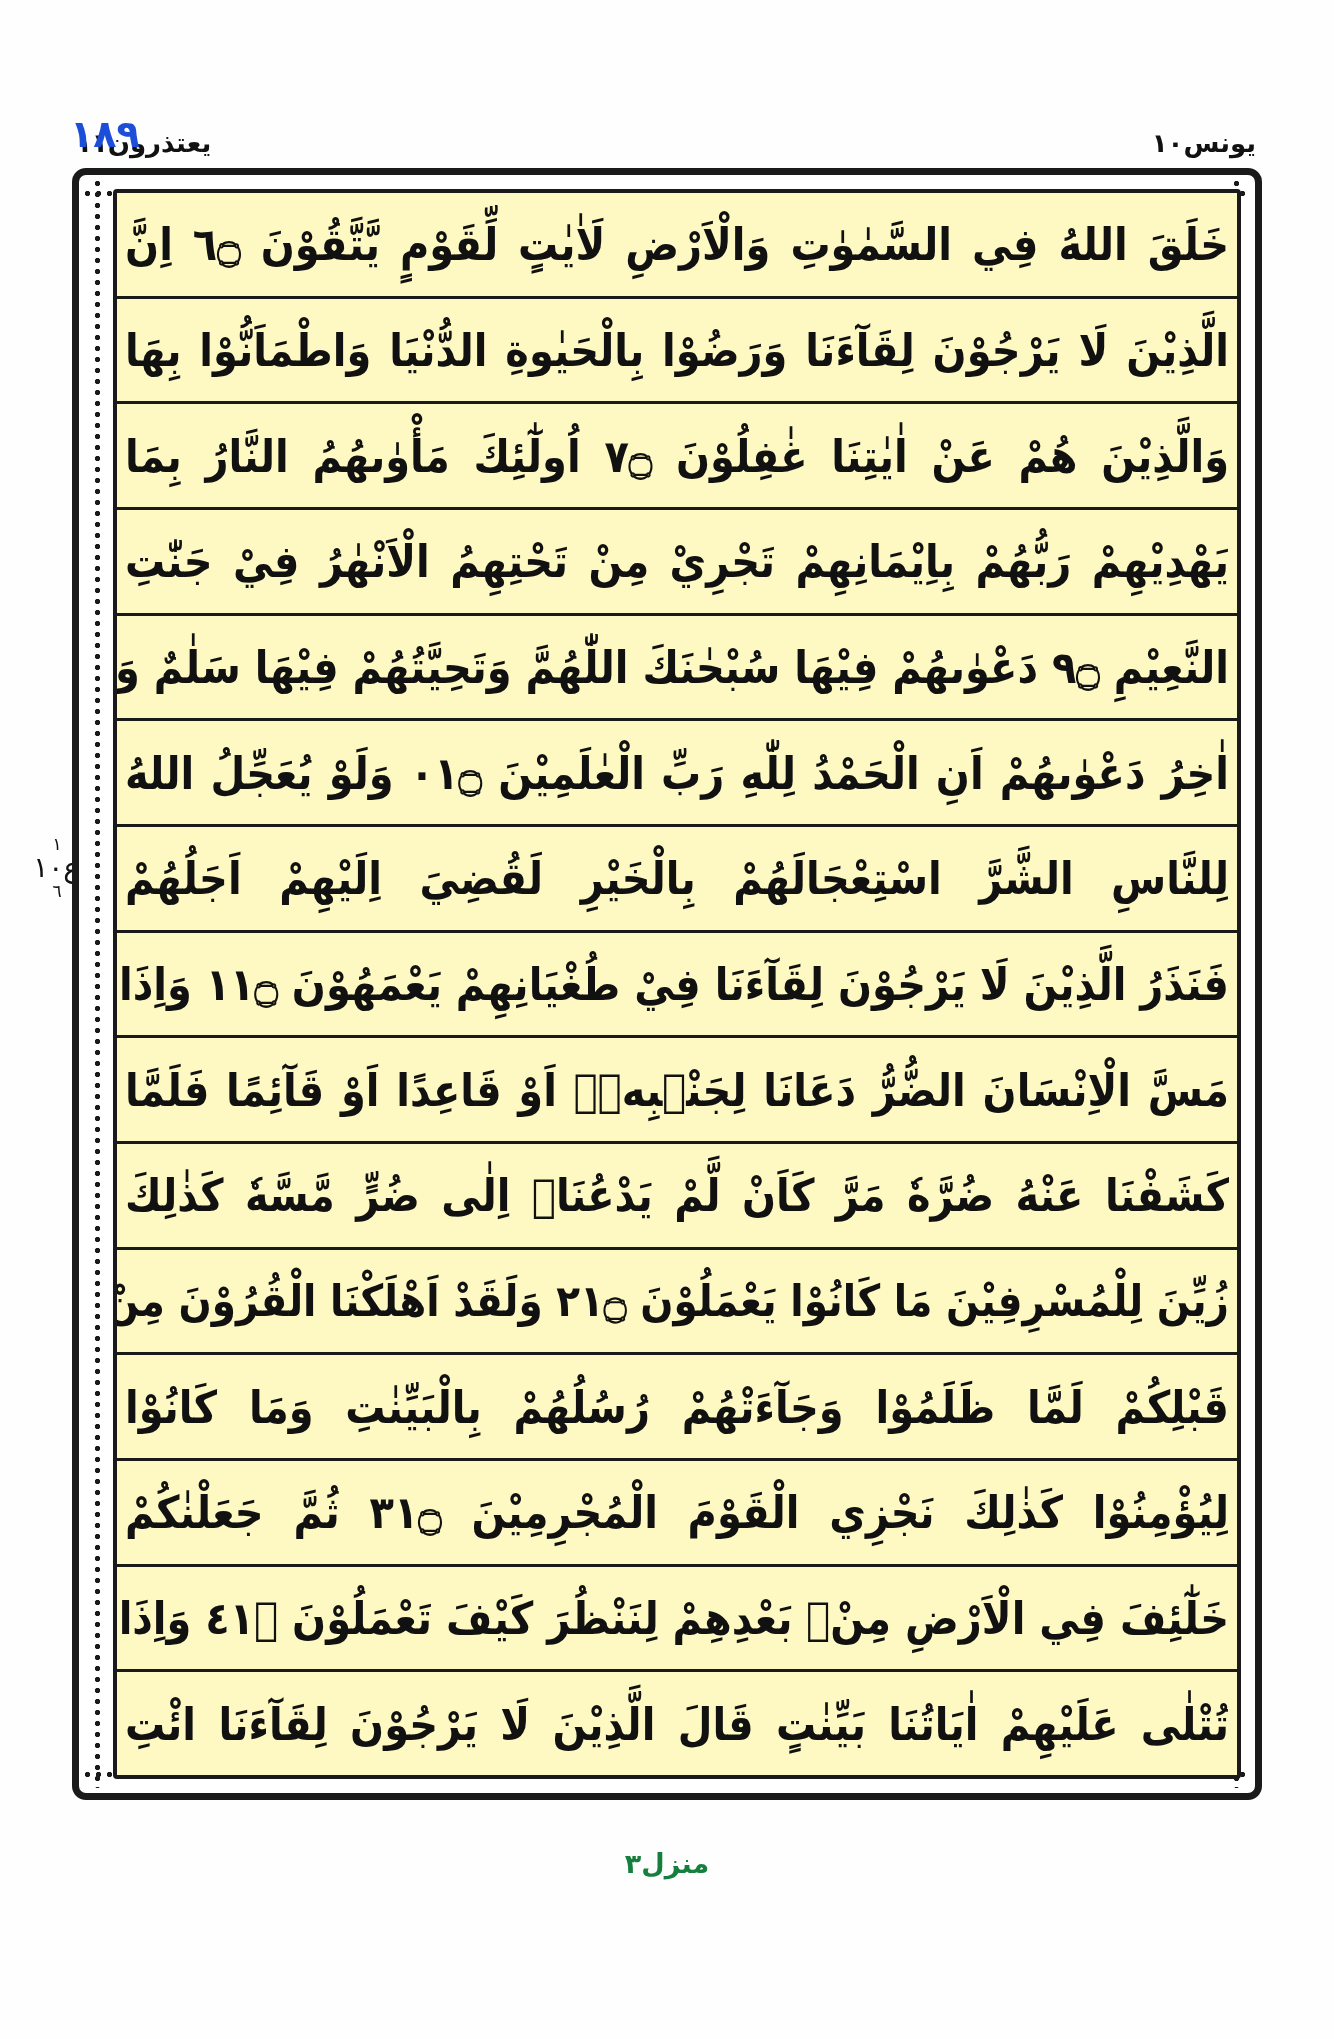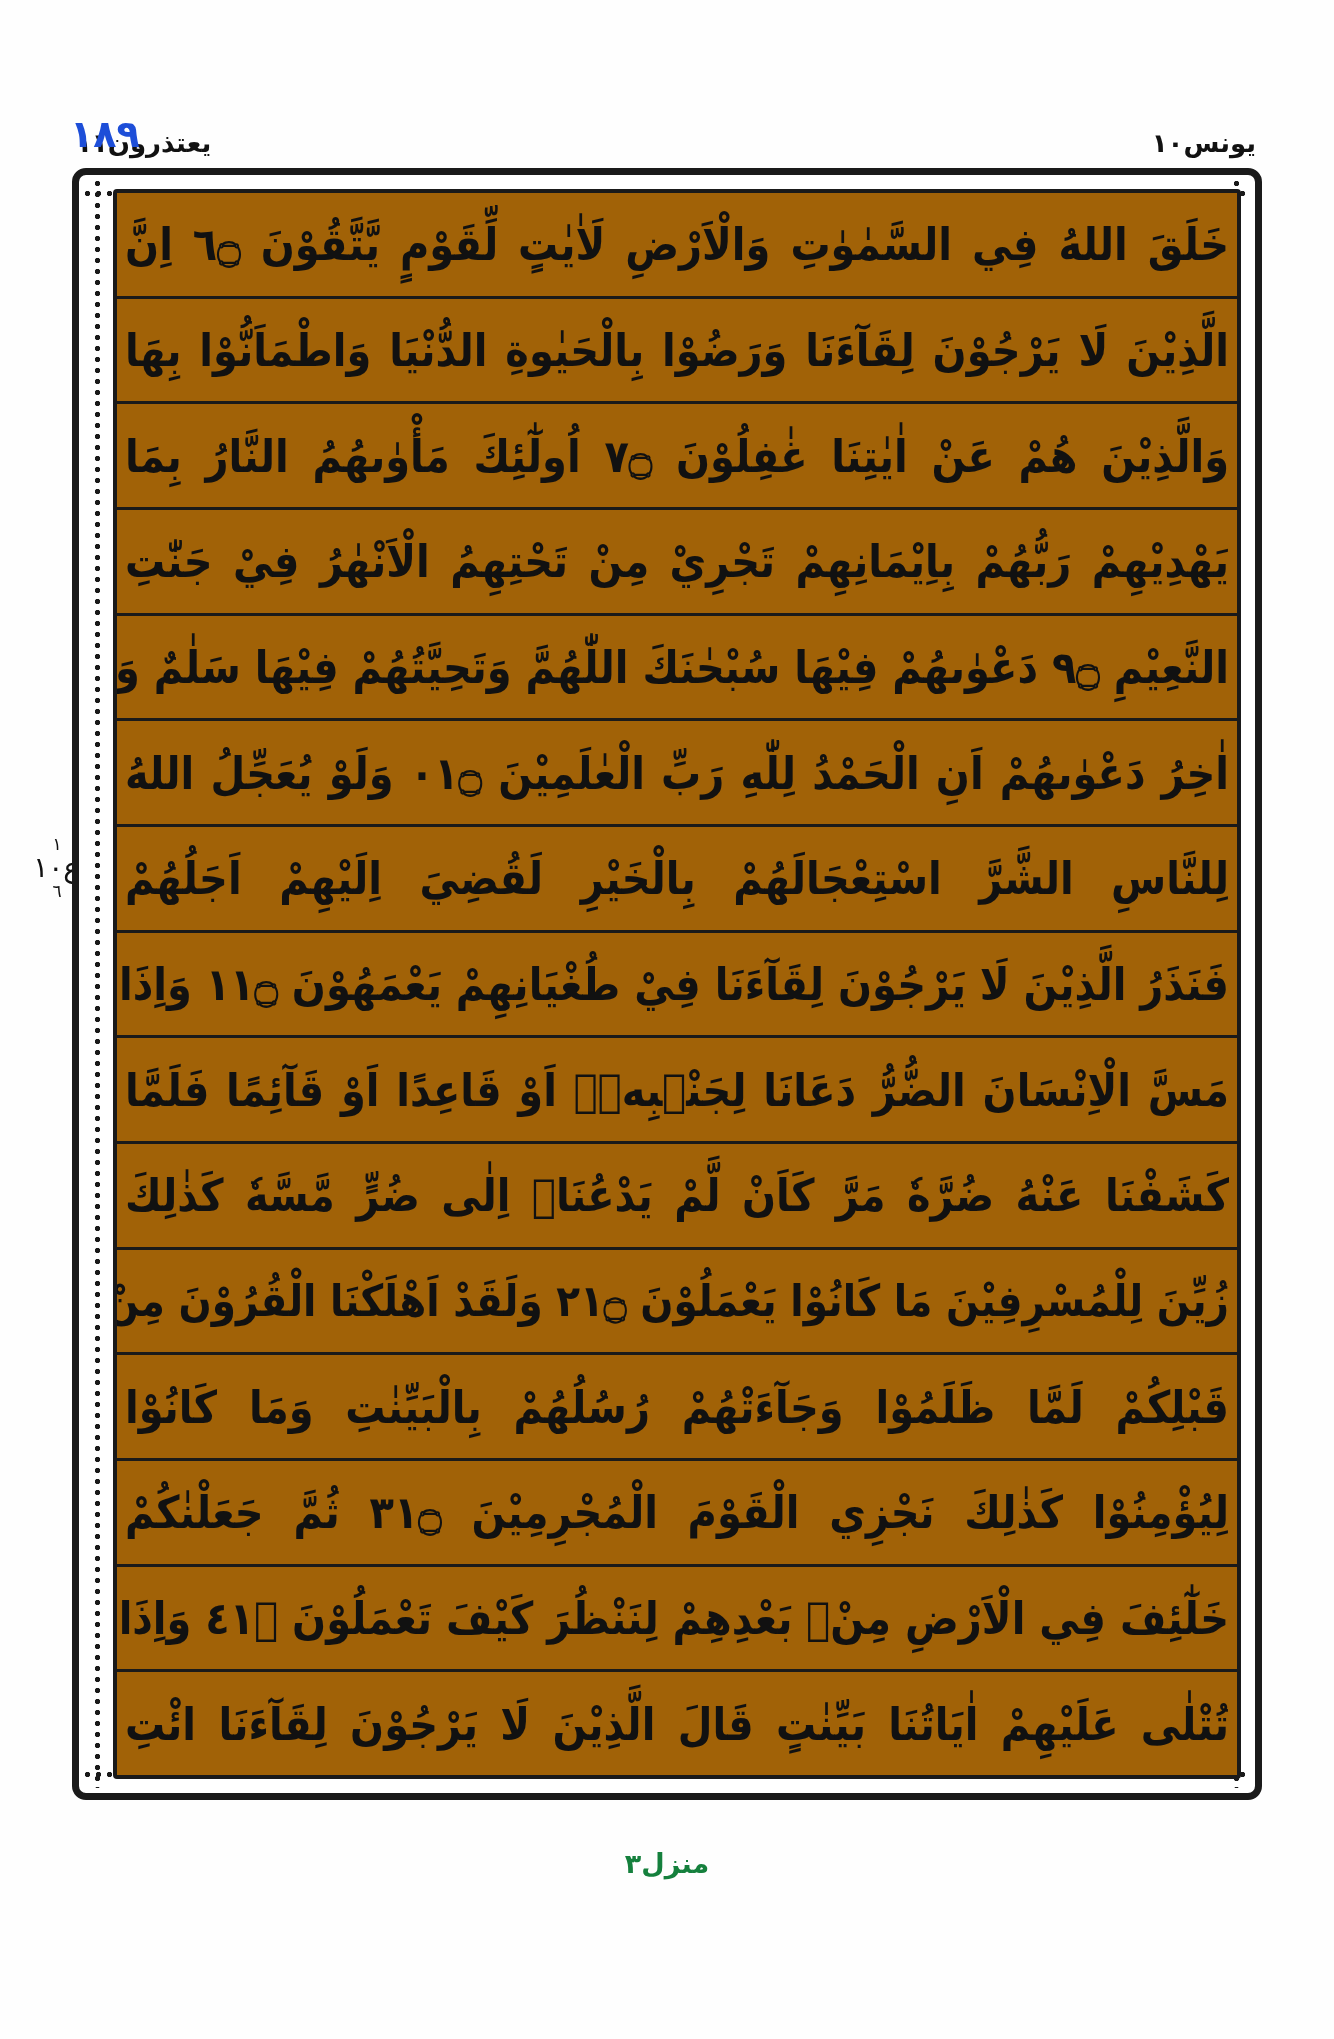--- a/index.html
+++ b/index.html
@@ -93,21 +93,21 @@
     background-size: 11px 9px, 11px 9px, 9px 11px, 9px 11px;
     background-position: left top, left bottom, left top, right top;
     background-repeat: repeat-x, repeat-x, repeat-y, repeat-y;
   }
   #frame-inner {
     position: absolute;
     inset: 14px;
     border: 4px solid #1a1a1a;
     border-radius: 4px;
     box-sizing: border-box;
-    background: #a16207;
+    background: #fef9c3;
     overflow: hidden;
     margin-left: 20px;
   }
 
   
   #lines {
     position: absolute;
     inset: 0;
     display: flex;
     flex-direction: column;

